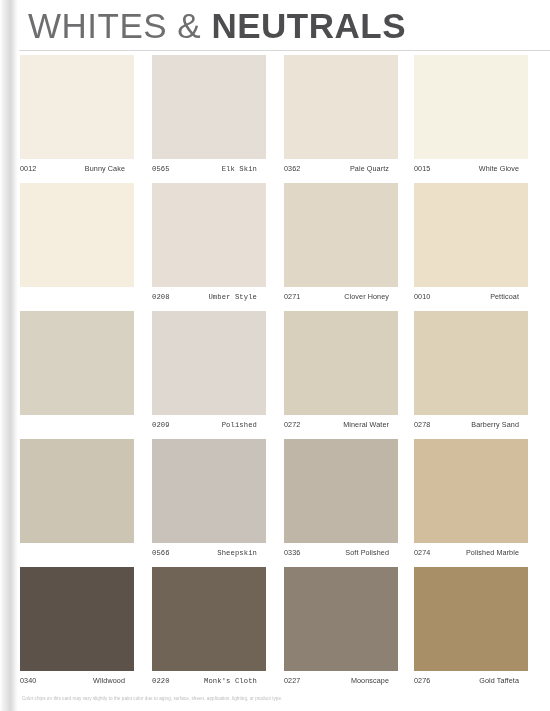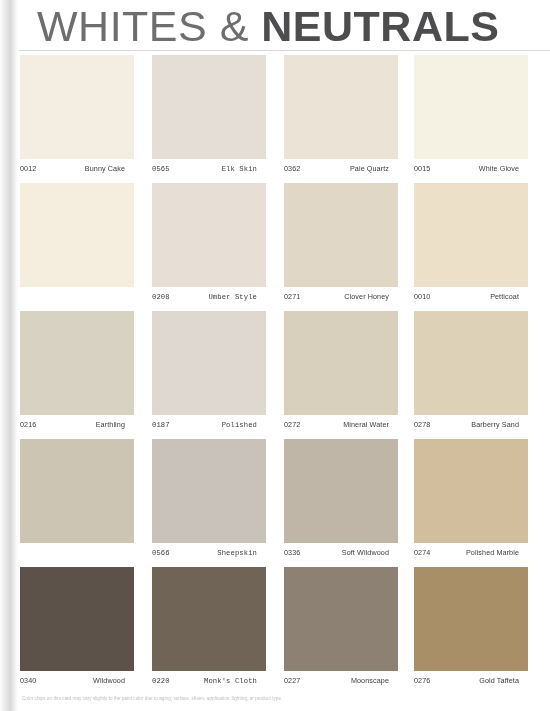--- a/index.html
+++ b/index.html
@@ -39,23 +39,23 @@
     pointer-events: none;
   }
   #header {
     position: absolute;
     left: 0; top: 0;
     width: 550px;
     height: 50px;
   }
   #title {
     position: absolute;
-    left: 37px;
+    left: 28px;
     top: 6px;
-    font-size: 43px;
+    font-size: 35px;
     line-height: 40px;
     letter-spacing: 0.5px;
     color: #58585a;
     white-space: nowrap;
   }
   #title .light {
     font-weight: 300;
     color: #6e6e70;
   }
   #title .amp {
@@ -214,29 +214,25 @@
         <div class="labels">
           <span class="code">0010</span>
           <span class="cname">Petticoat</span>
         </div>
       </div>
     </div>
 
     <div class="srow">
       <div class="cell c0">
         <div class="chip" style="background-color: rgb(216, 210, 194);"></div>
-        <div class="labels">
-          <span class="code">0216</span>
-          <span class="cname">Earthling</span>
-        </div>
       </div>
       <div class="cell c1">
         <div class="chip" style="background-color: rgb(223, 216, 208);"></div>
         <div class="labels">
-          <span class="code">0187</span>
+          <span class="code">0209</span>
           <span class="cname">Polished</span>
         </div>
       </div>
       <div class="cell c2">
         <div class="chip" style="background-color: rgb(216, 207, 189);"></div>
         <div class="labels">
           <span class="code">0272</span>
           <span class="cname">Mineral Water</span>
         </div>
       </div>
@@ -257,21 +253,21 @@
         <div class="chip" style="background-color: rgb(200, 194, 186);"></div>
         <div class="labels">
           <span class="code">0566</span>
           <span class="cname">Sheepskin</span>
         </div>
       </div>
       <div class="cell c2">
         <div class="chip" style="background-color: rgb(191, 182, 167);"></div>
         <div class="labels">
           <span class="code">0336</span>
-          <span class="cname">Soft Wildwood</span>
+          <span class="cname">Soft Polished</span>
         </div>
       </div>
       <div class="cell c3">
         <div class="chip" style="background-color: rgb(210, 190, 156);"></div>
         <div class="labels">
           <span class="code">0274</span>
           <span class="cname">Polished Marble</span>
         </div>
       </div>
     </div>

